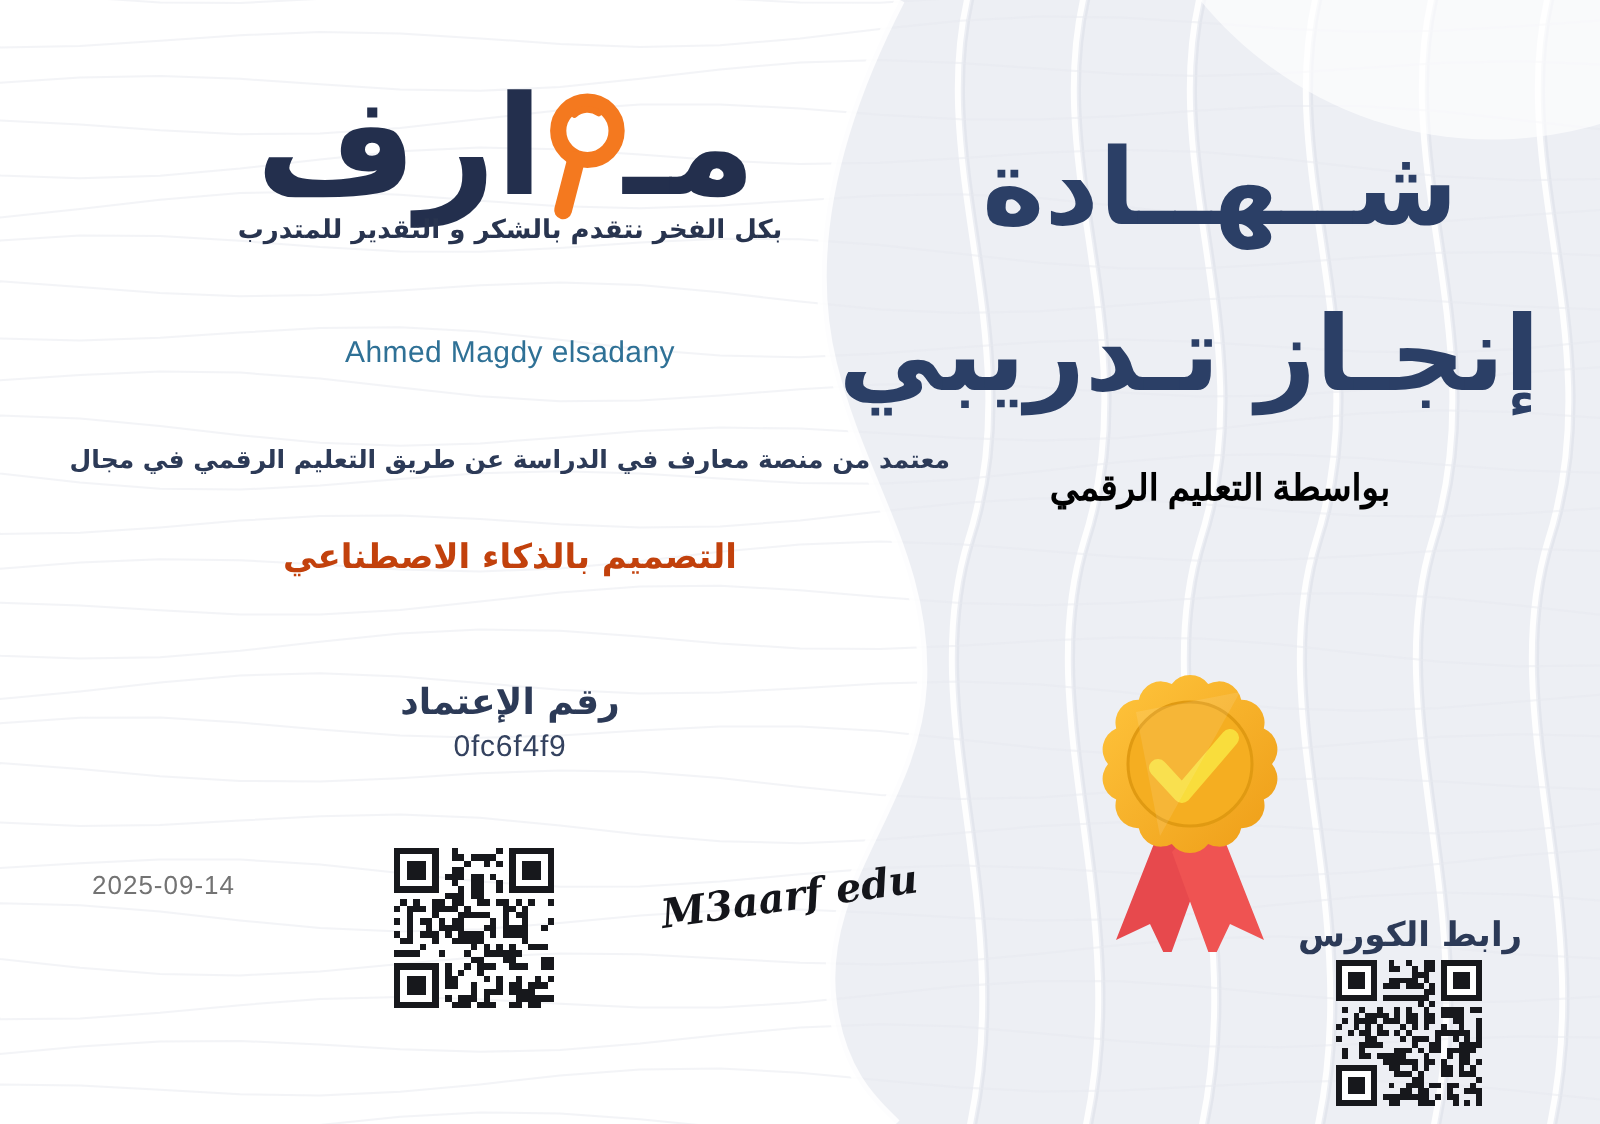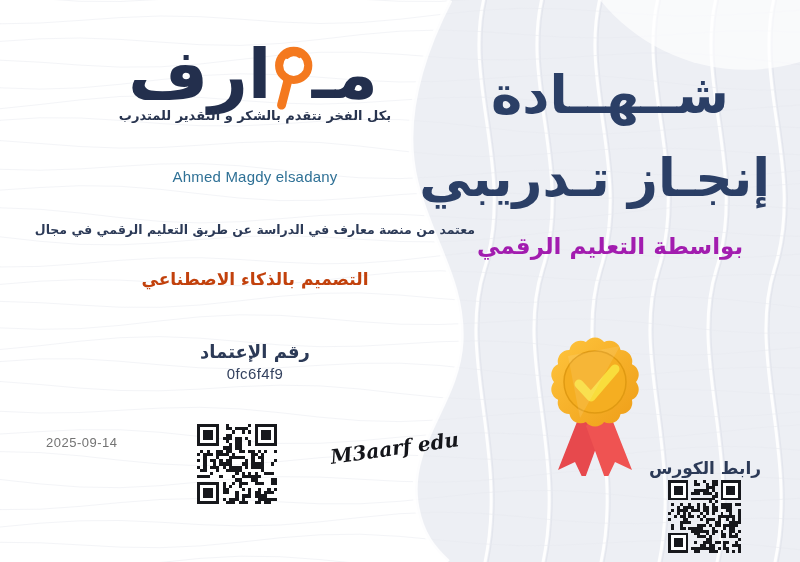--- a/index.html
+++ b/index.html
@@ -36,21 +36,21 @@
   .signature{
     left:330px;top:436px;width:130px;font-family:"DejaVu Serif",serif;
     font-style:italic;font-weight:700;font-size:20px;color:#14151a;
     transform:rotate(-8deg);white-space:nowrap;
   }
 
   
   .headline{left:450px;top:0;width:320px;}
   .headline-1{position:absolute;left:0;top:66px;width:320px;font-size:53px;font-weight:700;color:#2b3f66;white-space:nowrap;line-height:1.1;}
   .headline-2{position:absolute;left:0;top:150px;width:320px;font-size:52px;font-weight:700;color:#2b3f66;white-space:nowrap;line-height:1.1;}
-  .headline-sub{position:absolute;left:0;top:233px;width:320px;font-size:23px;font-weight:700;color:#a21caf;white-space:nowrap;}
+  .headline-sub{position:absolute;left:0;top:233px;width:320px;font-size:18px;font-weight:700;color:#000000;white-space:nowrap;font-family:Liberation Serif, serif;}
   .medal{left:538px;top:334px;width:114px;height:142px;}
   .course-link-label{left:645px;top:458px;width:120px;font-size:17px;font-weight:700;color:#2c3a57;}
 </style>
 </head>
 <body>
 
 <div class="cert">
 
   <svg class="bg" width="800" height="562" viewBox="0 0 800 562" aria-hidden="true">
     <path d="M450,0 C418,62 402,125 416,182 C431,242 464,282 461,342

